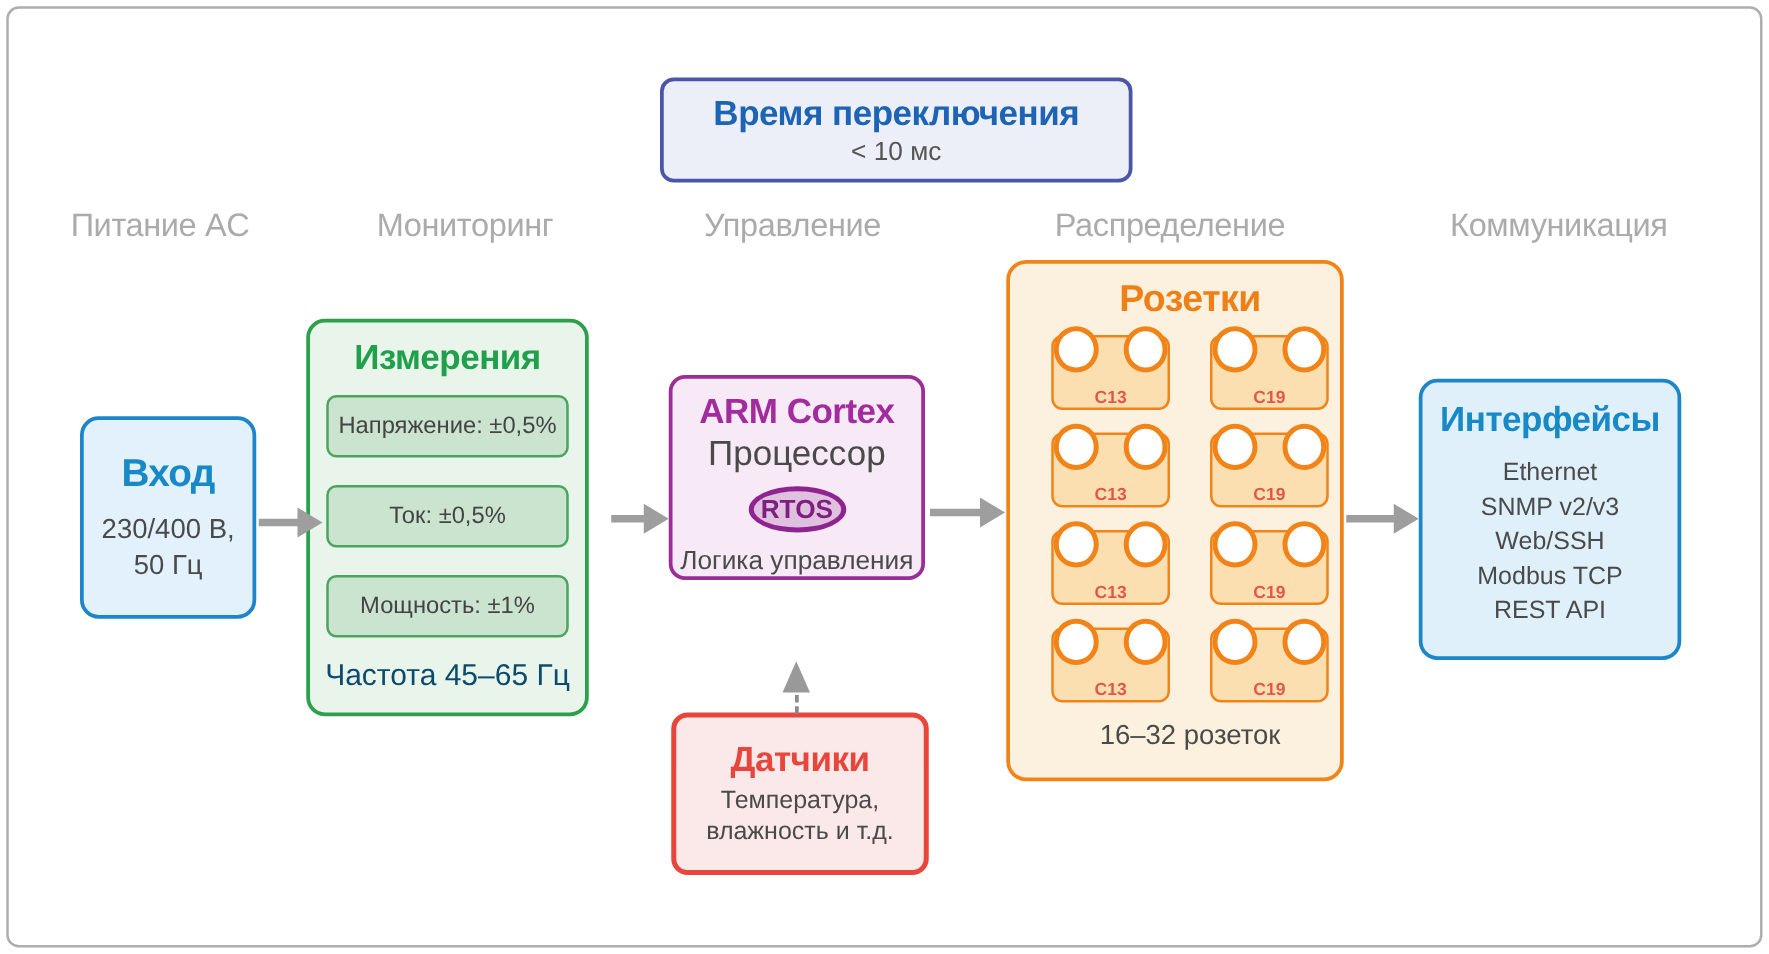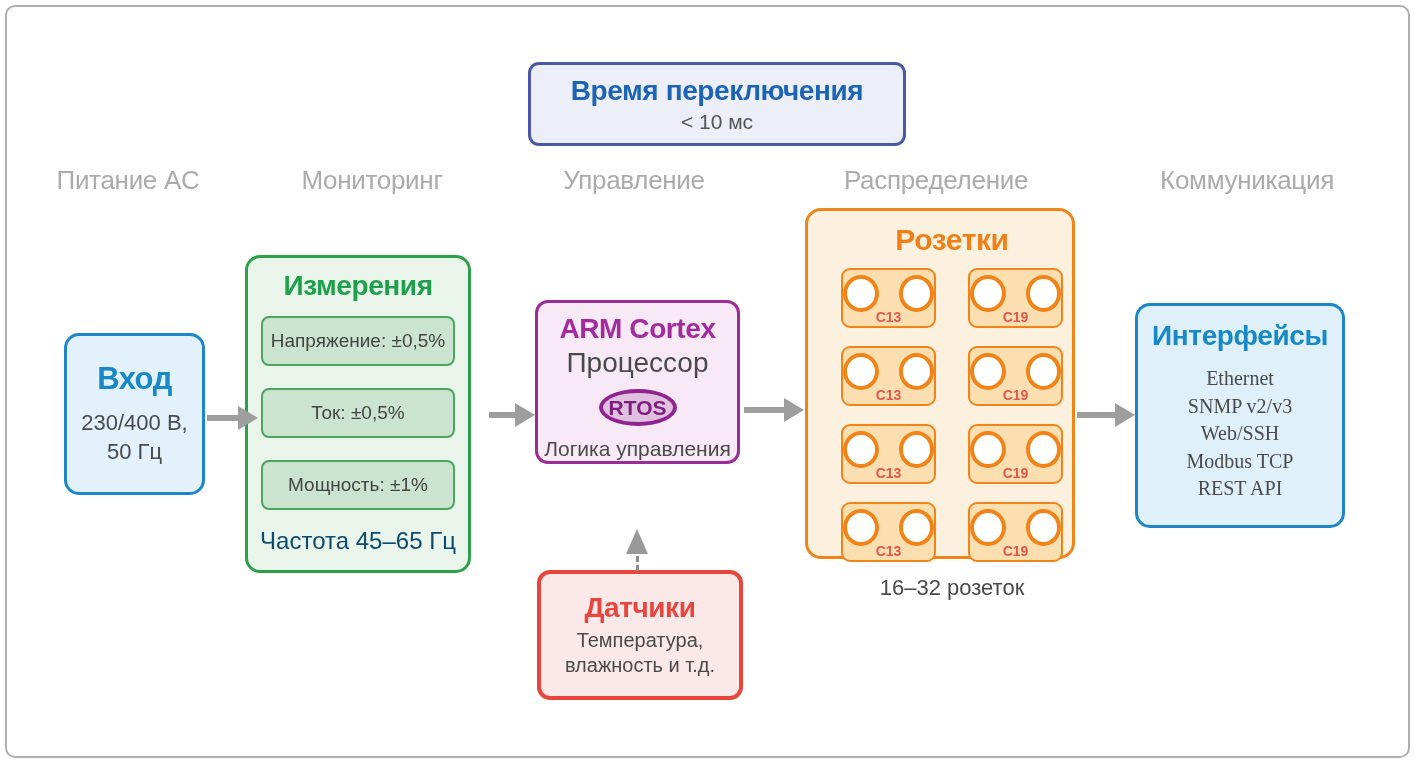--- a/index.html
+++ b/index.html
@@ -78,53 +78,53 @@
   .sensor-box {
     left:537px; top:570px; width:206px; height:130px;
     background:#fbe9e9; border:4px solid #e8453c; border-radius:13px;
     display:flex; flex-direction:column; align-items:center; justify-content:center; gap:4px;
   }
   .sensor-title { font-size:28px; font-weight:bold; color:#e8453c; letter-spacing:-0.4px; }
   .sensor-lines { font-size:20px; color:#4a4a4a; line-height:1.25; }
 
   
   .outlet-box {
-    left:805px; top:208px; width:270px; height:351px;
+    left:805px; top:208px; width:270px; height:417px;
     background:#fcf1de; border:3.5px solid #f08418; border-radius:16px;
     padding-top:12px;
     padding-left:24px;
   }
   .outlet-title { font-size:30px; font-weight:bold; color:#ef8018; letter-spacing:-0.4px; }
   .cards-grid {
     margin-top:11px; display:grid; grid-template-columns:95px 95px;
     column-gap:32px; row-gap:18px; justify-content:center;
   }
   .outlet-card {
     position:relative; width:95px; height:60px; box-sizing:border-box;
     background:#fbdfb1; border:2.5px solid #f08418; border-radius:9px;
-    display:flex; align-items:center; justify-content:center; gap:20px;
+    display:flex; align-items:flex-start; justify-content:center; gap:20px;
   }
   .hole {
     width:29px; height:29px; box-sizing:content-box; background:#ffffff;
     border:4px solid #f08418; border-radius:50%; margin-top:-9px;
   }
   .outlet-label {
     position:absolute; bottom:1px; left:0; right:0; text-align:center;
     font-size:14px; font-weight:600; color:#e2574c;
   }
   .outlet-footer { margin-top:13px; font-size:22px; color:#4a4a4a; }
 
   
   .iface-box {
     left:1135px; top:303px; width:210px; height:225px;
     background:#dff0fa; border:3.5px solid #1c86c8; border-radius:15px;
     padding-top:14px;
   }
   .iface-title { font-size:28px; font-weight:bold; color:#1789c6; letter-spacing:-0.4px; }
-  .iface-list { margin-top:13px; font-size:20px; color:#4a4a4a; line-height:1.38;font-family:Liberation Serif, serif; }
+  .iface-list { margin-top:13px; font-size:20px; color:#4a4a4a; line-height:1.38; }
 
   
   .harrow { position:absolute; height:0; }
   .harrow .shaft { position:absolute; left:0; right:16px; top:-3px; height:6px; background:#9e9e9e; }
   .harrow .head {
     position:absolute; right:-1px; top:-12px; width:0; height:0;
     border-left:20px solid #9e9e9e; border-top:12px solid transparent; border-bottom:12px solid transparent;
   }
   .a1 { left:207px;  top:418px; width:50px; }
   .a2 { left:489px;  top:415px; width:45px; }

